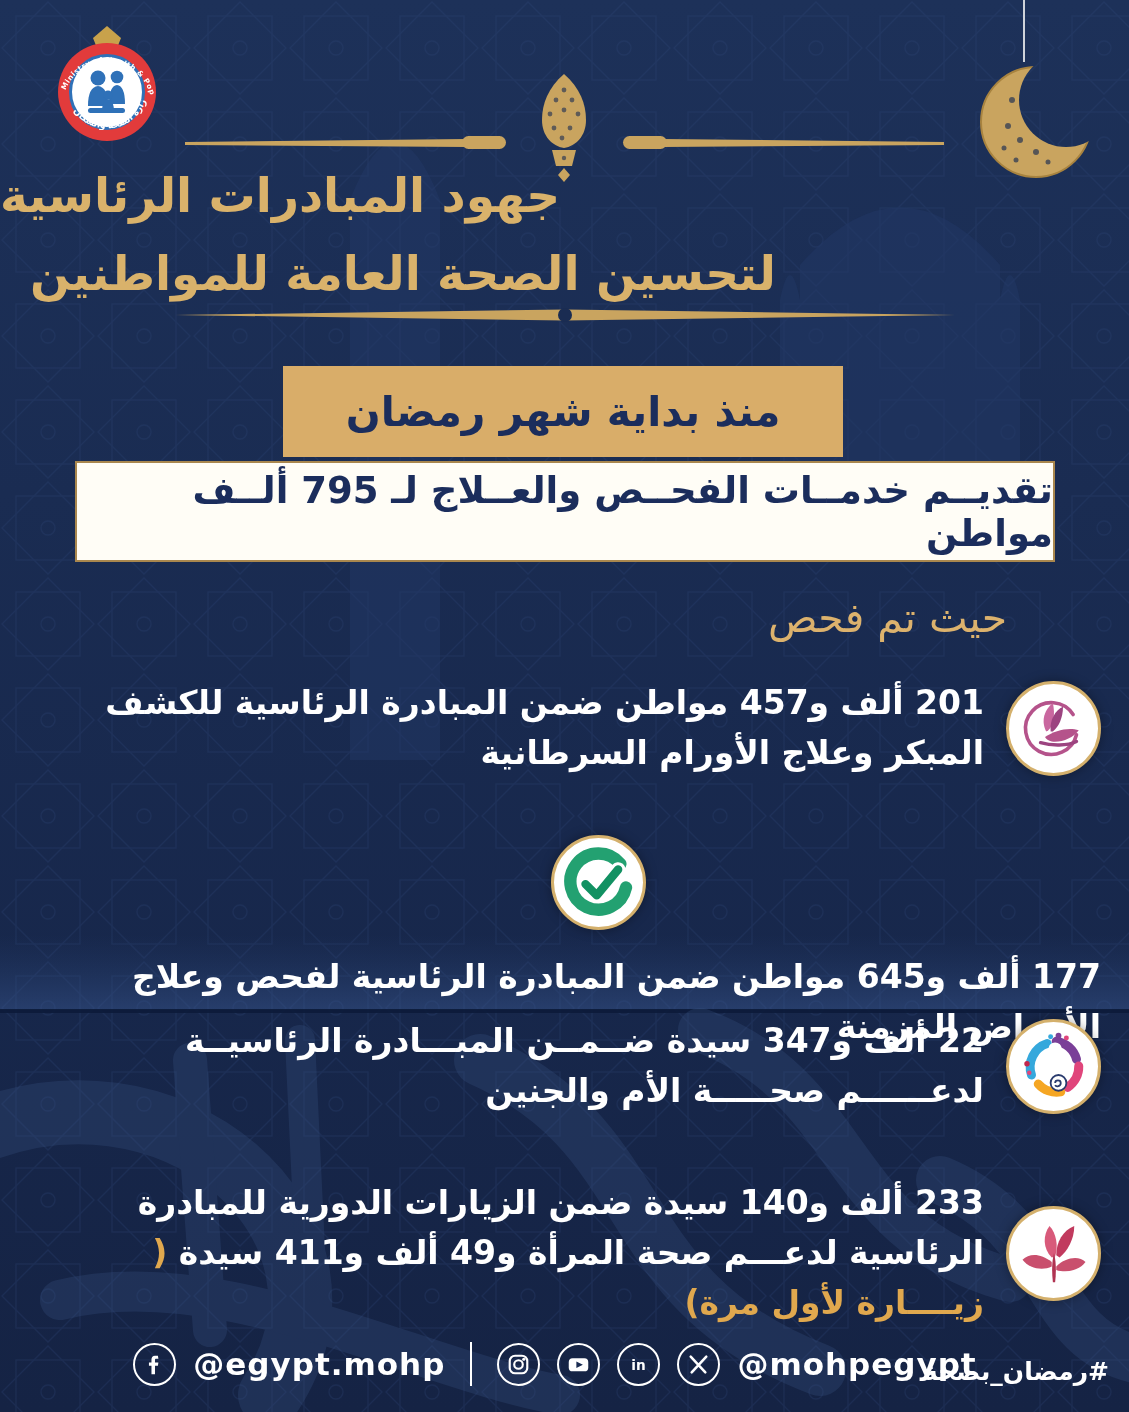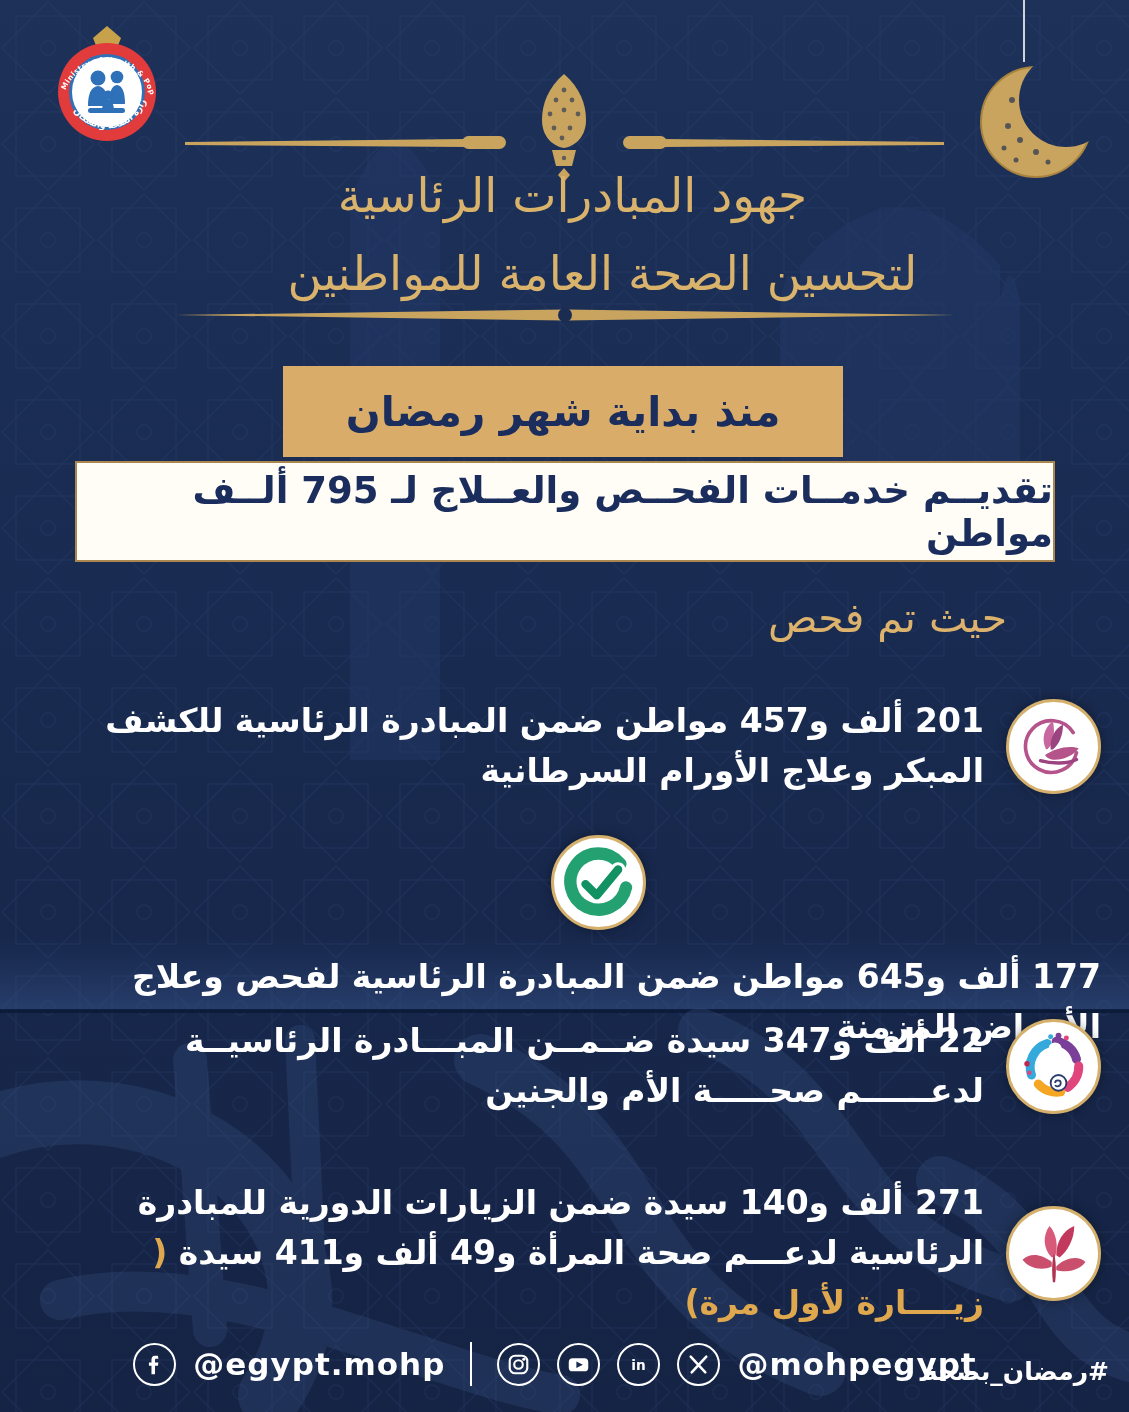--- a/index.html
+++ b/index.html
@@ -9,22 +9,22 @@
     background:linear-gradient(180deg,#1d3159 0%,#1a2c52 35%,#17274b 70%,#152344 100%);
   }
   .bg-layer { position:absolute; inset:0; pointer-events:none; }
 
   
   .logo { position:absolute; left:48px; top:22px; width:118px; height:122px; }
   .crescent-wrap { position:absolute; right:0px; top:0px; width:175px; height:215px; }
 
   .ornament-band { position:absolute; left:0; top:66px; width:1129px; height:120px; }
 
-  .title-line { position:absolute; left:0; width:1129px; text-align:center;
-    color:#d9b26b; font-weight:normal; font-size:47px; letter-spacing:0px;padding-left:16px; }
+  .title-line { position:absolute; left:0; width:1129px; text-align:left;
+    color:#d9b26b; font-weight:bold; font-size:47px; letter-spacing:0px; }
   .title-line.l1 { top:168px; }
   .title-line.l2 { top:246px;margin-left:30px; }
 
   .title-divider { position:absolute; left:0; top:300px; width:1129px; height:30px; }
 
   .ribbon { position:absolute; left:283px; top:346px; width:560px; height:91px;
     background:#d9ad69; display:flex; align-items:center; justify-content:center;
     color:#1b2d5c; font-size:41px; font-weight:bold;margin-top:20px; }
 
   .banner { position:absolute; left:75px; top:461px; width:980px; height:101px;
@@ -38,21 +38,21 @@
   .item { position:absolute; right:28px; width:1005px; display:flex; direction:rtl;
     align-items:center; gap:22px; }
   .item-icon { flex:0 0 95px; width:95px; height:95px; background:#fff;
     border:3px solid #d4b06c; border-radius:50%;
     display:flex; align-items:center; justify-content:center;
     box-shadow:0 0 12px rgba(0,0,0,.35); }
   .item-icon svg { width:72px; height:72px; }
   .item-text { flex:1; color:#ffffff; font-weight:bold; font-size:33px;
     line-height:1.52; text-align:right; direction:rtl; }
   .item-text .hl { color:#e0a84e; }
-  .item.i1 { top:696px; }
+  .item.i1 { top:678px; }
   .item.i2 { top:835px;flex-direction:column; }
   .item.i3 { top:1016px; }
   .item.i4 { top:1178px; }
 
   
   .footer { position:absolute; left:0; bottom:18px; width:1110px; height:60px;
     display:flex; align-items:center; justify-content:center; gap:17px; color:#fff; }
   .handle { font-size:31px; font-weight:bold; letter-spacing:1px; }
   .circle-icon { width:43px; height:43px; border:2.5px solid #fff; border-radius:50%;
     display:flex; align-items:center; justify-content:center; }
@@ -251,21 +251,21 @@
   <div class="item i4">
     <div class="item-icon">
       <svg viewBox="0 0 64 64">
         <path d="M30 36 C22 28 22 16 28 8 C34 14 36 26 33 35 Z" fill="#d85a7a"></path>
         <path d="M34 34 C34 22 40 12 50 8 C50 20 44 30 37 36 Z" fill="#c13a5e"></path>
         <path d="M30 40 C20 32 10 32 4 38 C10 46 22 48 30 44 Z" fill="#c94f6d"></path>
         <path d="M34 44 C42 36 54 34 60 40 C54 48 42 50 34 47 Z" fill="#c94f6d"></path>
         <path d="M31 58 C30 48 30 40 32 32 C34 40 34 50 33 58 Z" fill="#b03352"></path>
       </svg>
     </div>
-    <div class="item-text"><span>271 ألف و140 سيدة ضمن الزيارات الدورية للمبادرة الرئاسية لدعـــم صحة المرأة و49 ألف و411 سيدة </span><span class="hl">( زيــــارة لأول مرة)</span></div>
+    <div class="item-text"><span>233 ألف و140 سيدة ضمن الزيارات الدورية للمبادرة الرئاسية لدعـــم صحة المرأة و49 ألف و411 سيدة </span><span class="hl">( زيــــارة لأول مرة)</span></div>
   </div>
 
   <div class="footer">
     <span class="circle-icon">
       <svg viewBox="0 0 40 40">
           <path d="M23.5 11 h-3 c-2.3 0-3.6 1.4-3.6 3.8 V18 h-2.6 v3.4 h2.6 V30 h3.6 v-8.6 h3 l0.5-3.4 h-3.5 v-2.6 c0-0.8 0.4-1.2 1.2-1.2 h2.3 Z" fill="#fff"></path>
         </svg>
     </span>
     <span class="handle">@egypt.mohp</span>
     <span class="v-divider"></span>

